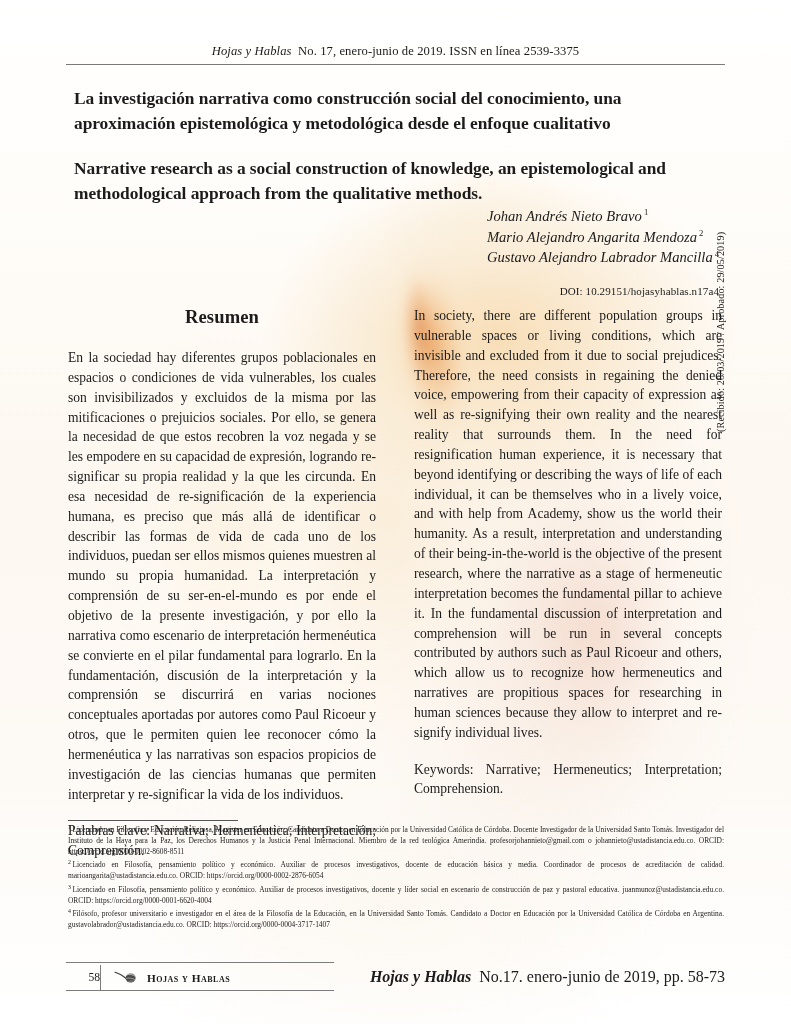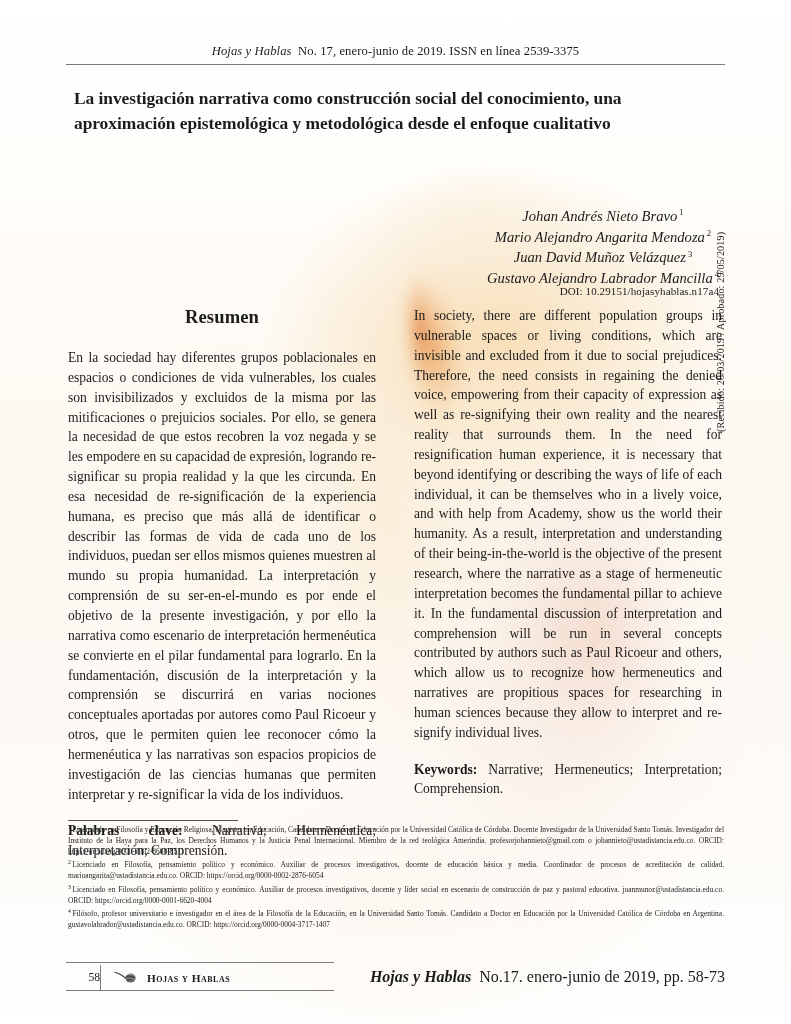--- a/index.html
+++ b/index.html
@@ -82,21 +82,21 @@
     font-size: 17.4px;
     line-height: 1.42;
     letter-spacing: -0.05px;
   }
   .title-en { margin-top: 21px; }
 
   
   .authors {
     position: absolute;
     right: 72px; top: 206px;
-    text-align: center;
+    text-align: left;
     font-style: italic;
     font-size: 14.6px;
     line-height: 1.42;
   }
   .authors .sup {
     font-style: normal;
     font-size: 8.6px;
     vertical-align: super;
     margin-left: 2px;
   }
@@ -131,21 +131,21 @@
     font-size: 13.55px;
     line-height: 1.465;
     hyphens: manual;
   }
   .kw {
     margin-top: 17px;
     text-align: justify;
     font-size: 13.55px;
     line-height: 1.465;
   }
-  .kw b { font-weight: bold; }
+  .kw b { font-weight: normal; }
 
   
   .received {
     position: absolute;
     left: 715px; top: 432px;
     width: 230px;
     font-size: 10.1px;
     letter-spacing: .15px;
     transform: rotate(-90deg);
     transform-origin: 0 0;
@@ -237,26 +237,26 @@
   <div class="wash wash-top"></div>
   <div class="wash wash-flame"></div>
   <div class="wash wash-flame2"></div>
 
   <div class="runhead">
     <span class="jname">Hojas y Hablas</span><span>&nbsp; </span><span>No. 17, enero-junio de 2019. ISSN en línea 2539-3375</span>
   </div>
 
   <div class="title-block layer">
     <div class="title-es">La investigación narrativa como construcción social del conocimiento, una aproximación epistemológica y metodológica desde el enfoque cualitativo</div>
+    <div class="title-en">Narrative research as a social construction of knowledge, an epistemological and methodological approach from the qualitative methods.</div>
   </div>
 
   <div class="authors">
     <div><span>Johan Andrés Nieto Bravo</span><span class="sup">1</span></div>
     <div><span>Mario Alejandro Angarita Mendoza</span><span class="sup">2</span></div>
-    <div><span>Juan David Muñoz Velázquez</span><span class="sup">3</span></div>
     <div><span>Gustavo Alejandro Labrador Mancilla</span><span class="sup">4</span></div>
   </div>
 
   <div class="doi">DOI: 10.29151/hojasyhablas.n17a4</div>
 
   <div class="cols">
     <div class="col">
       <div class="sec-head">Resumen</div>
       <div class="abs-body">En la sociedad hay diferentes grupos poblacionales en espacios o condiciones de vida vulnerables, los cuales son invisibilizados y excluidos de la misma por las mitificaciones o prejuicios sociales. Por ello, se genera la necesidad de que estos recobren la voz negada y se les empodere en su capacidad de expresión, logrando re-significar su propia realidad y la que les circunda. En esa necesidad de re-significación de la experiencia humana, es preciso que más allá de identificar o describir las formas de vida de cada uno de los individuos, puedan ser ellos mismos quienes muestren al mundo su propia humanidad. La interpretación y comprensión de su ser-en-el-mundo es por ende el objetivo de la presente investigación, y por ello la narrativa como escenario de interpretación hermenéutica se convierte en el pilar fundamental para lograrlo. En la fundamentación, discusión de la interpretación y la comprensión se discurrirá en varias nociones conceptuales aportadas por autores como Paul Ricoeur y otros, que le permiten quien lee reconocer cómo la hermenéutica y las narrativas son espacios propicios de investigación de las ciencias humanas que permiten interpretar y re-significar la vida de los individuos.</div>
       <div class="kw"><b>Palabras clave:</b> <span>Narrativa; Hermenéutica; Interpretación; Comprensión.</span></div>

